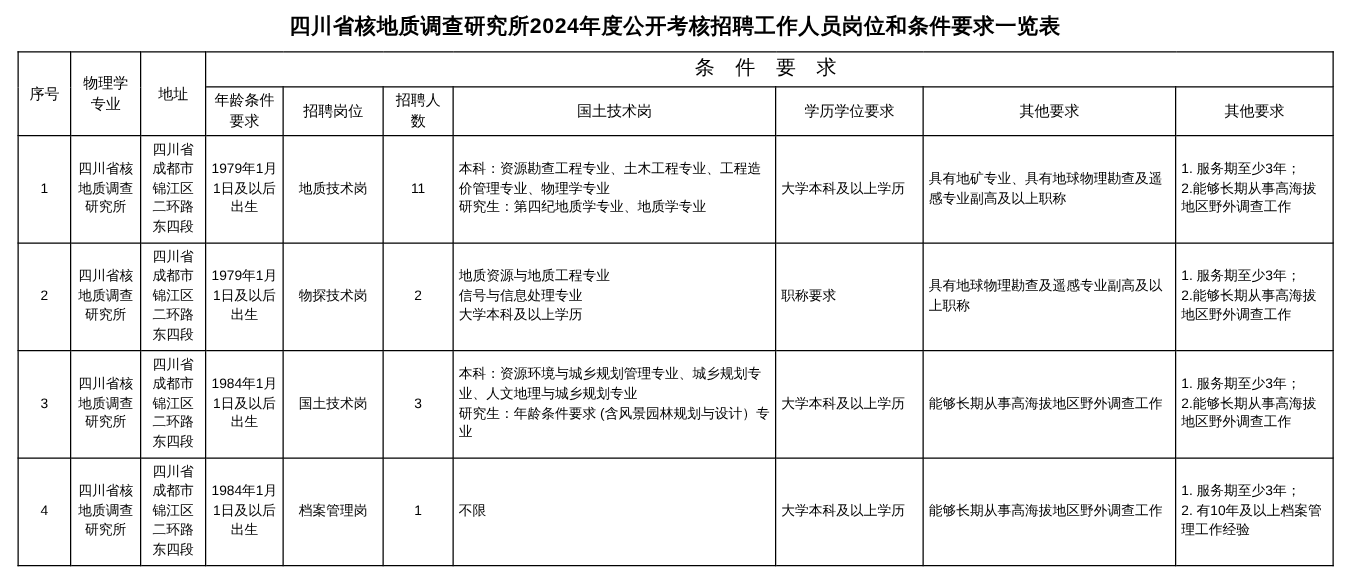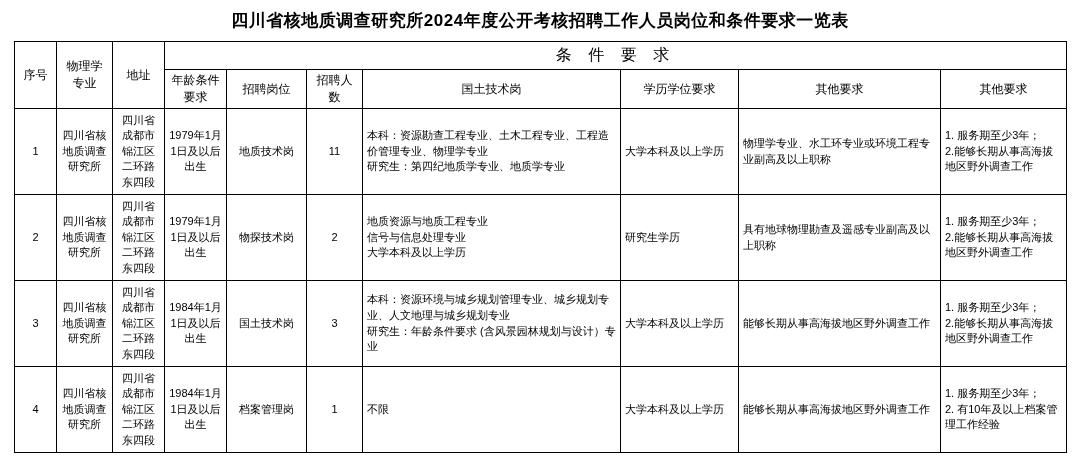--- a/index.html
+++ b/index.html
@@ -116,35 +116,35 @@
       <tr class="rowbody">
         <td class="c">1</td>
         <td class="v-narrow">四川省核地质调查研究所</td>
         <td class="v-narrow">四川省成都市锦江区二环路东四段</td>
         <td class="v-narrow">1979年1月1日及以后出生</td>
         <td class="c">地质技术岗</td>
         <td class="c">11</td>
         <td class="l nowrapline">本科：资源勘查工程专业、土木工程专业、工程造价管理专业、物理学专业
 研究生：第四纪地质学专业、地质学专业</td>
         <td class="l">大学本科及以上学历</td>
-        <td class="l">物理学专业、水工环专业或环境工程专业副高及以上职称</td>
+        <td class="l">具有地矿专业、具有地球物理勘查及遥感专业副高及以上职称</td>
         <td class="l nowrapline">1. 服务期至少3年；
 2.能够长期从事高海拔地区野外调查工作</td>
       </tr>
       <tr class="rowbody">
         <td class="c">2</td>
         <td class="v-narrow">四川省核地质调查研究所</td>
         <td class="v-narrow">四川省成都市锦江区二环路东四段</td>
         <td class="v-narrow">1979年1月1日及以后出生</td>
         <td class="c">物探技术岗</td>
         <td class="c">2</td>
         <td class="l nowrapline">地质资源与地质工程专业
 信号与信息处理专业
 大学本科及以上学历</td>
-        <td class="l">研究生学历</td>
+        <td class="l">职称要求</td>
         <td class="l">具有地球物理勘查及遥感专业副高及以上职称</td>
         <td class="l nowrapline">1. 服务期至少3年；
 2.能够长期从事高海拔地区野外调查工作</td>
       </tr>
       <tr class="rowbody">
         <td class="c">3</td>
         <td class="v-narrow">四川省核地质调查研究所</td>
         <td class="v-narrow">四川省成都市锦江区二环路东四段</td>
         <td class="v-narrow">1984年1月1日及以后出生</td>
         <td class="c">国土技术岗</td>

